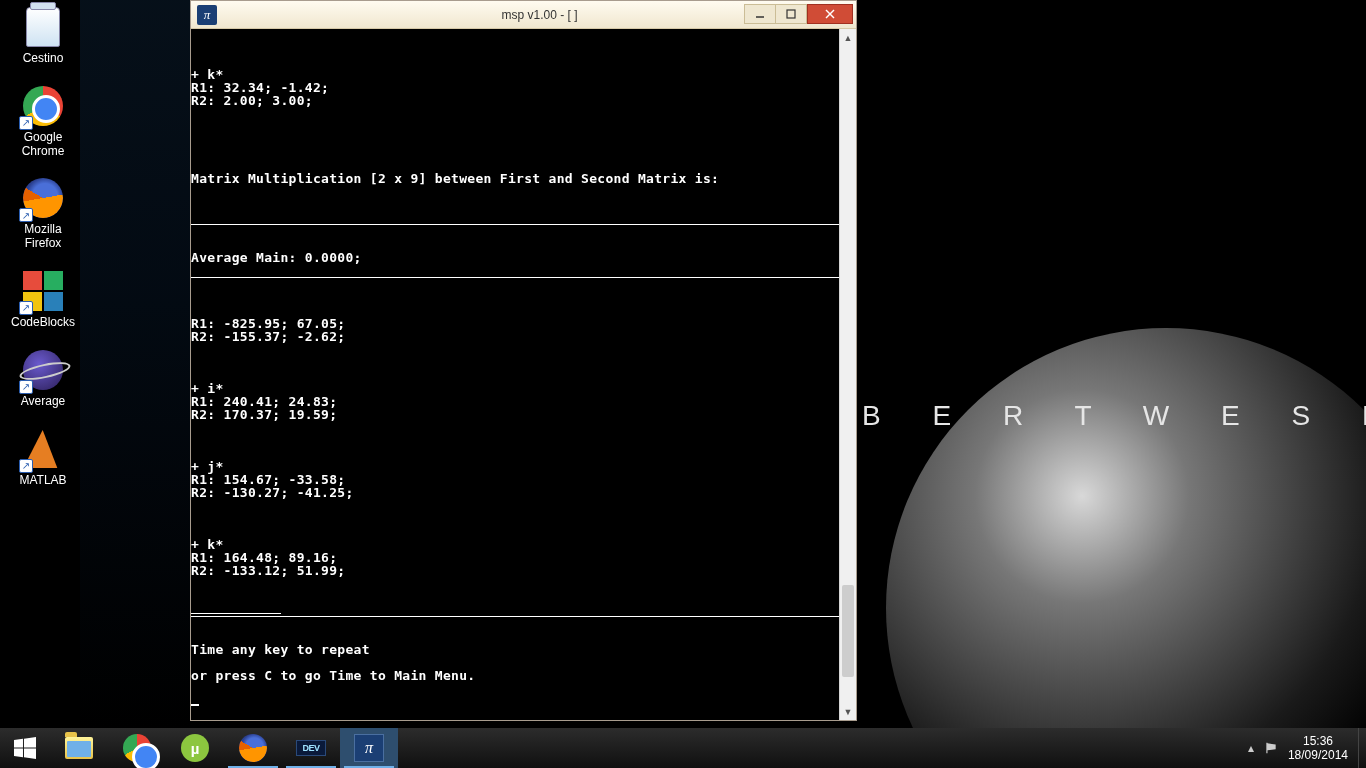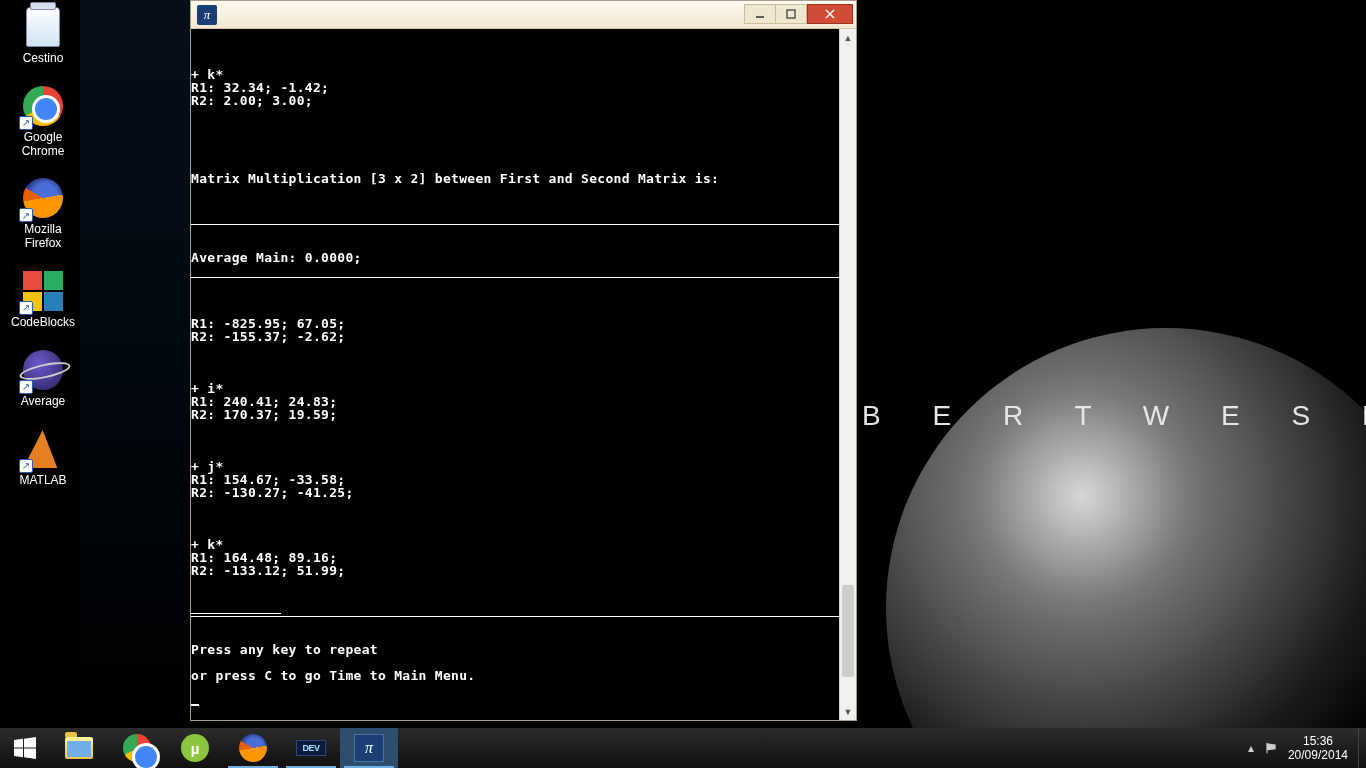--- a/index.html
+++ b/index.html
@@ -129,20 +129,21 @@
         <div class="matlab-tri"></div>
         <div class="shortcut-arrow">↗</div>
       </div>
     <div class="label">MATLAB</div>
   </div>
 </div>
 
 <div class="window">
   <div class="titlebar">
     <div class="app-icon">π</div>
+    <div class="title">msp v1.00 - [  ]</div>
     <div class="win-controls">
       <div class="win-btn min">
           <svg width="10" height="10">
             <line x1="1" y1="8" x2="9" y2="8" stroke="#333" stroke-width="1.5"></line>
           </svg>
         </div>
       <div class="win-btn max">
           <svg width="10" height="10">
             <rect x="1" y="1" width="8" height="8" fill="none" stroke="#333" stroke-width="1.2"></rect>
           </svg>
@@ -160,21 +161,21 @@
 <span>
 </span>
 <span>+ k*
 R1: 32.34; -1.42;
 R2: 2.00; 3.00;</span>
 <span>
 
 
 
 
-</span><span>Matrix Multiplication [3 x 2] between First and Second Matrix is:</span>
+</span><span>Matrix Multiplication [2 x 9] between First and Second Matrix is:</span>
 <span>
 
 
 </span><span class="hr"></span>
 <span>
 </span><span>Average Main: 0.0000;</span>
 <span>
 </span><span class="hr"></span>
 <span>
 
@@ -196,21 +197,21 @@
 
 
 </span><span>+ k*
 R1: 164.48; 89.16;
 R2: -133.12; 51.99;</span>
 <span>
 
 </span><span class="hrshort"></span>
 <span class="hr"></span>
 <span>
-</span><span>Press any key to repeat</span>
+</span><span>Time any key to repeat</span>
 
 <span>or press C to go Time to Main Menu.</span>
 
 <span class="cursor"></span></div>
     <div class="vscroll">
       <div class="arrow">▲</div>
       <div class="track">
         <div class="thumb"></div>
       </div>
       <div class="arrow">▼</div>
@@ -257,17 +258,17 @@
       </div>
   </div>
   <div class="spacer"></div>
   <div class="tray">
     <div class="chev">▴</div>
     <svg class="flag" viewBox="0 0 24 24">
         <path d="M4 3h2v18H4zM6 4l14 2v8L6 16z"></path>
       </svg>
     <div class="clock">
       <div>15:36</div>
-      <div>20/09/2014</div>
+      <div>18/09/2014</div>
     </div>
   </div>
   <div class="showdesk"></div>
 </div>
 
 </body></html>

